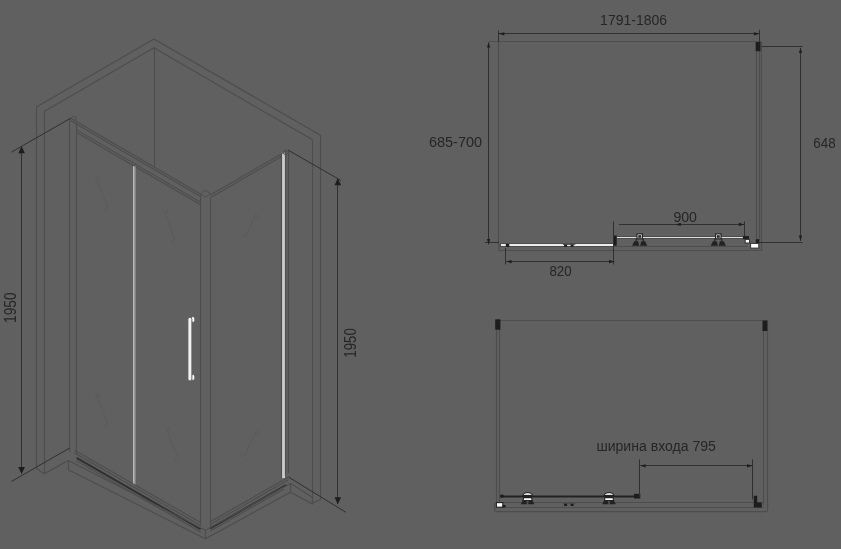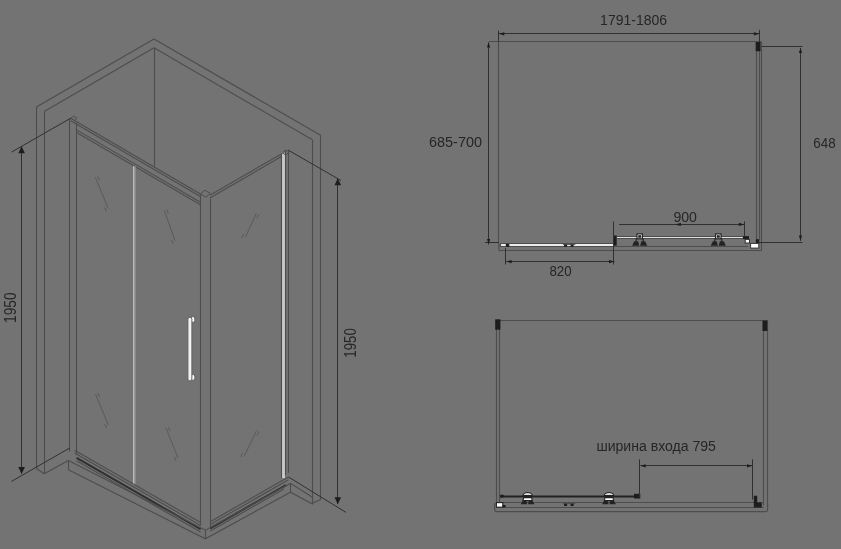--- a/index.html
+++ b/index.html
@@ -1,17 +1,17 @@
 <!DOCTYPE html>
 <html lang="ru"><head>
 <meta charset="utf-8">
 <title>Shower enclosure diagram</title>
 <style>
   html,body{margin:0;padding:0;background:#ffffff;}
-  #canvas{position:relative;width:841px;height:549px;background:#737373;overflow:hidden;filter:grayscale(1);}
+  #canvas{position:relative;width:841px;height:549px;background:#0f766e;overflow:hidden;filter:grayscale(1);}
 </style>
 </head>
 <body>
 
 <div id="canvas">
 <svg width="841" height="549" viewBox="0 0 841 549" shape-rendering="geometricPrecision">
 
 <path d="M154.0,39.0 L36.4,107.0" stroke="#4d4d4d" stroke-width="1.1" fill="none"></path>
 <path d="M154.0,47.8 L44.2,111.6" stroke="#4d4d4d" stroke-width="1.1" fill="none"></path>
 <path d="M36.5,107.0 L36.5,468.5" stroke="#4d4d4d" stroke-width="1.1" fill="none"></path>

